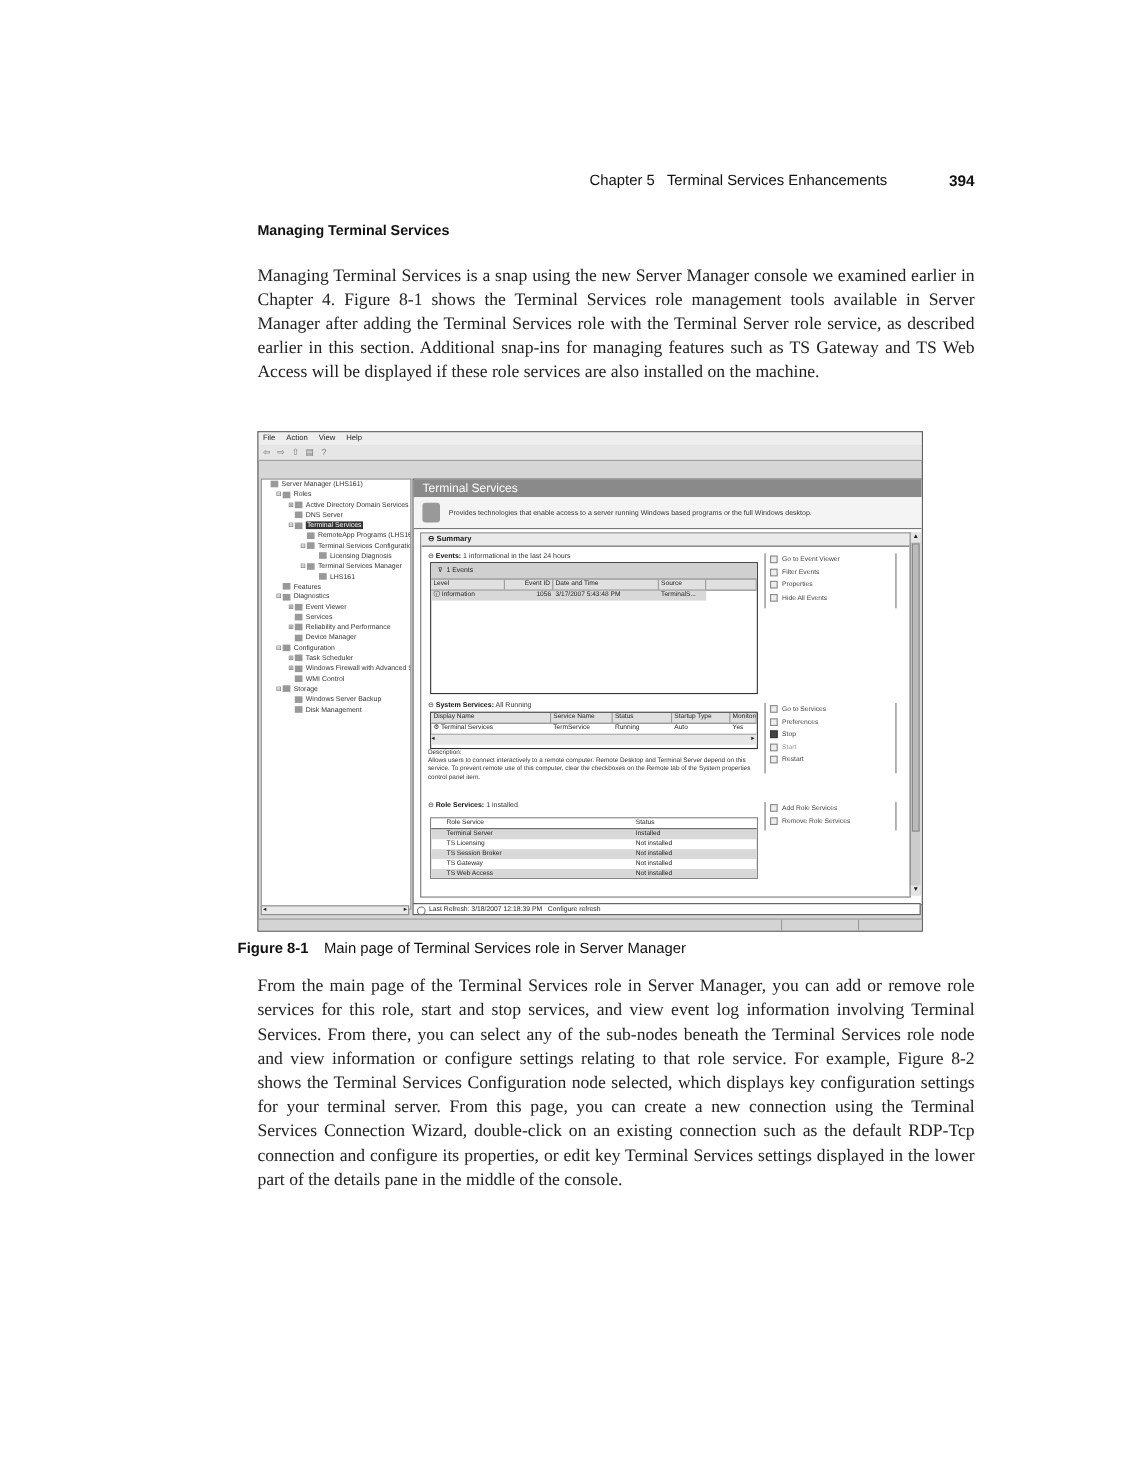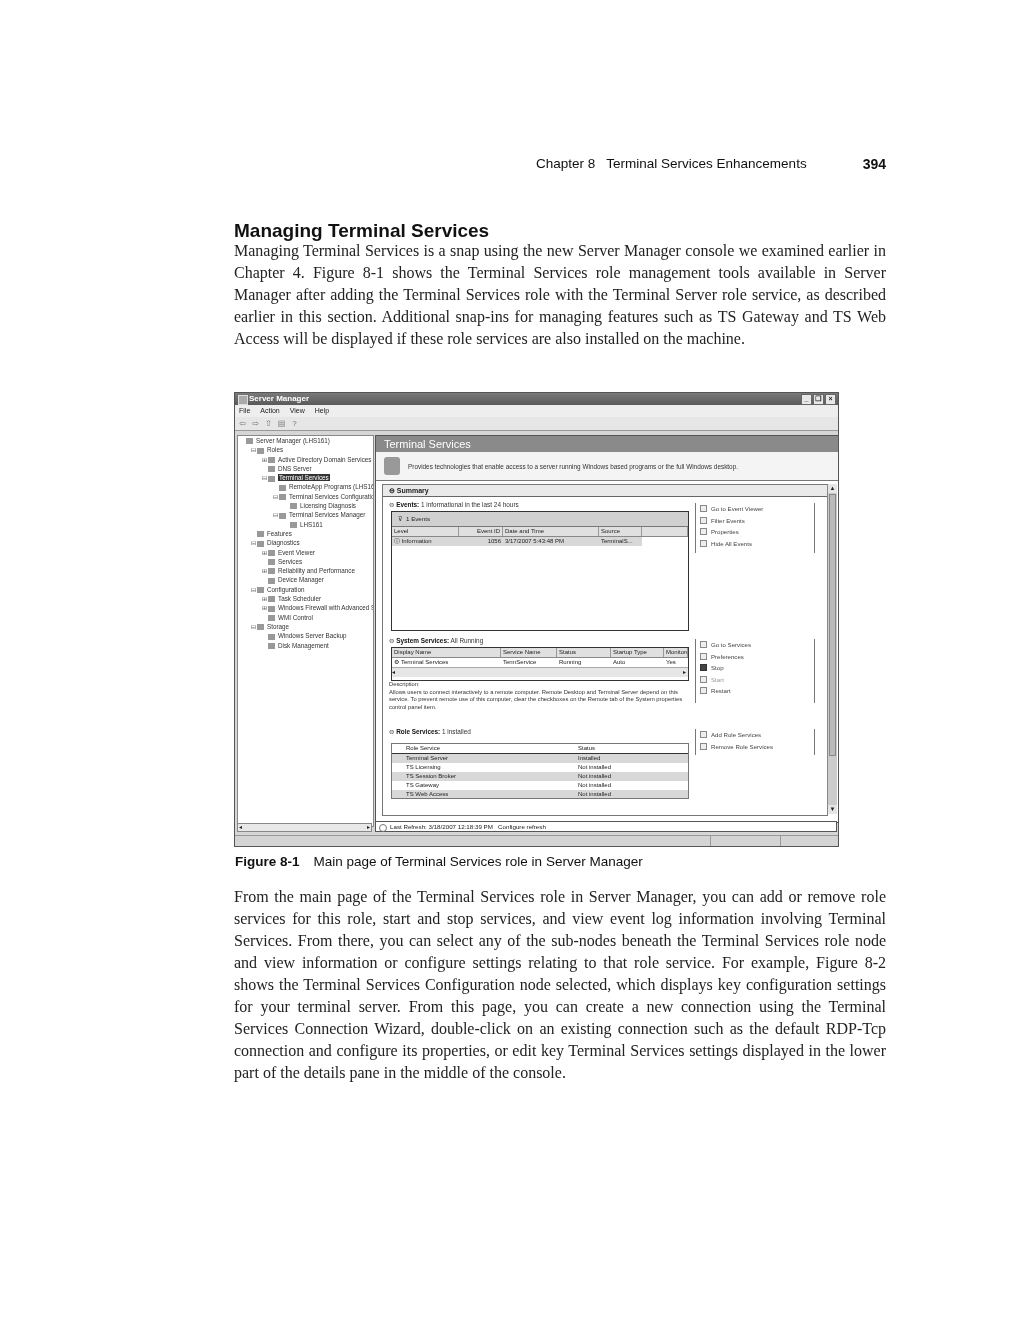--- a/index.html
+++ b/index.html
@@ -1,24 +1,24 @@
 <!DOCTYPE html>
 <html><head>
 <meta charset="utf-8">
 <style>
   html, body { margin:0; padding:0; background:#fff; }
   body { width:1024px; height:1325px; position:relative; overflow:hidden; font-family:"Liberation Serif", serif; color:#222; }
   .running-head { position:absolute; top:156px; left:536px; width:350px; font-family:"Liberation Sans", sans-serif; font-size:13.5px; color:#111; }
   .running-head .chap { position:absolute; left:0; }
   .running-head .pnum { position:absolute; right:0; font-weight:bold; font-size:14px; }
-  h2.section { position:absolute; top:220px; left:234px; margin:0; font-family:"Liberation Sans", sans-serif; font-size:19px; font-weight:bold; color:#111; }
+  h2.section { position:absolute; top:202px; left:234px; margin:0; font-family:"Liberation Sans", sans-serif; font-size:13px; font-weight:bold; color:#111; }
   .para { position:absolute; left:234px; width:652px; font-size:16px; line-height:22px; color:#222; margin:0; text-align:justify; }
   .p1 { top:240px; }
   .p2 { top:886px; }
-  .caption { position:absolute; top:854px; left:235px; font-family:"Liberation Sans", sans-serif; font-size:13.5px; color:#111; }
+  .caption { position:absolute; top:854px; left:216px; font-family:"Liberation Sans", sans-serif; font-size:13.5px; color:#111; }
   .caption b { margin-right:14px; }
 
   
   .win { position:absolute; left:234px; top:392px; width:605px; height:455px; background:#d6d6d6; border:1px solid #555; font-family:"Liberation Sans", sans-serif; font-size:7px; color:#222; box-sizing:border-box; overflow:hidden; }
   .titlebar { height:12px; background:linear-gradient(#7a7a7a,#595959); color:#fff; font-weight:bold; font-size:8px; line-height:12px; padding-left:14px; position:relative; }
   .titlebar .app-icon { position:absolute; left:3px; top:2px; width:8px; height:8px; background:#aaa; border:1px solid #ddd; }
   .winbtns { position:absolute; right:2px; top:1px; display:flex; gap:1px; }
   .winbtns span { width:9px; height:9px; background:#e8e8e8; border:1px solid #666; color:#222; font-size:7px; line-height:8px; text-align:center; }
   .menubar { height:12px; background:#eee; display:flex; gap:10px; padding-left:4px; line-height:12px; font-size:7px; }
   .toolbar { height:13px; background:#e6e6e6; display:flex; gap:4px; align-items:center; padding-left:3px; border-bottom:1px solid #999; }
@@ -57,37 +57,28 @@
   .statusline { position:absolute; left:140px; top:428px; width:462px; height:11px; background:#fff; border:1px solid #555; box-sizing:border-box; font-size:6.2px; line-height:10px; padding-left:14px; white-space:nowrap; }
   .statusline .ico { position:absolute; left:3px; top:2px; width:6px; height:6px; border:1px solid #777; border-radius:50%; }
   .statusbar { position:absolute; left:0; bottom:0; width:100%; height:10px; background:#d4d4d4; border-top:1px solid #999; }
   .statusbar .d1 { position:absolute; left:475px; top:0; bottom:0; border-left:1px solid #999; }
   .statusbar .d2 { position:absolute; left:545px; top:0; bottom:0; border-left:1px solid #999; }
 </style>
 </head>
 <body>
 
 <div class="running-head">
-  <span class="chap" style="white-space:pre">Chapter 8   Terminal Services Enhancements</span>
+  <span class="chap" style="white-space:pre">Chapter 5   Terminal Services Enhancements</span>
   <span class="pnum">394</span>
 </div>
 
 <h2 class="section">Managing Terminal Services</h2>
 <p class="para p1">Managing Terminal Services is a snap using the new Server Manager console we examined earlier in Chapter 4. Figure 8-1 shows the Terminal Services role management tools available in Server Manager after adding the Terminal Services role with the Terminal Server role service, as described earlier in this section. Additional snap-ins for managing features such as TS Gateway and TS Web Access will be displayed if these role services are also installed on the machine.</p>
 
 <div class="win">
-  <div class="titlebar">
-    <span class="app-icon"></span>
-    <span>Server Manager</span>
-    <div class="winbtns">
-      <span>_</span>
-      <span>❐</span>
-      <span>×</span>
-    </div>
-  </div>
   <div class="menubar">
     <span>File</span>
     <span>Action</span>
     <span>View</span>
     <span>Help</span>
   </div>
   <div class="toolbar">
     <span>⇦</span>
     <span>⇨</span>
     <span>⇧</span>

